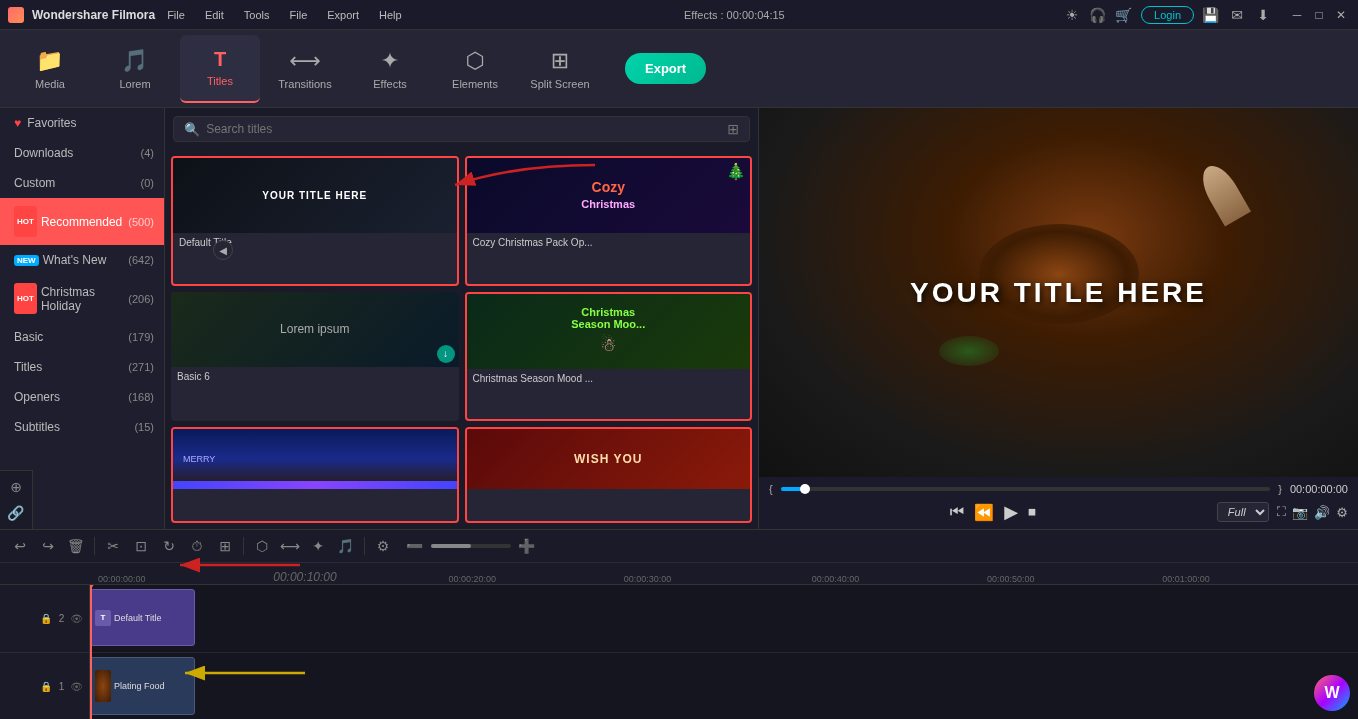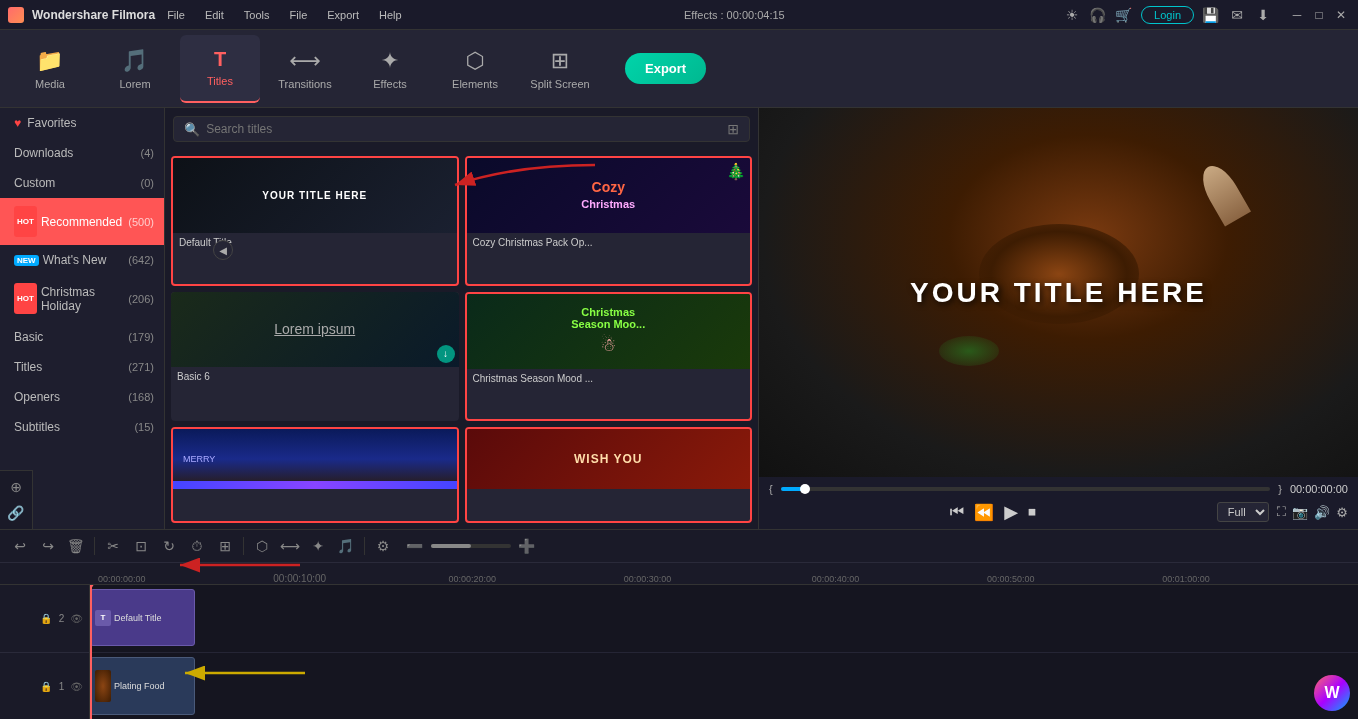--- a/index.html
+++ b/index.html
@@ -59,21 +59,21 @@
     .preview-title-overlay { position: absolute; top: 50%; left: 50%; transform: translate(-50%, -50%); color: #fff; font-size: 32px; font-weight: bold; text-align: center; white-space: nowrap; text-shadow: 2px 2px 4px rgba(0,0,0,0.5); letter-spacing: 2px; }
 
     .preview-controls { background: #1a1a2a; padding: 6px 10px; }
     .timeline-bar { display: flex; align-items: center; gap: 8px; margin-bottom: 6px; }
     .timeline-track { flex: 1; height: 4px; background: #333; border-radius: 2px; position: relative; }
     .timeline-progress { width: 5%; height: 100%; background: #00aaff; border-radius: 2px; }
     .timeline-dot { position: absolute; left: 5%; top: -3px; width: 10px; height: 10px; background: #fff; border-radius: 50%; transform: translateX(-50%); }
     .timecode-brackets { color: #aaa; font-size: 11px; }
     .timecode { color: #ccc; font-size: 11px; }
     .play-btn { background: transparent; border: none; color: #ccc; cursor: pointer; font-size: 16px; }
-    .quality-select { background: #252535; border: 1px solid #444; color: #ccc; border-radius: 3px; padding: 2px 6px; font-size: 11px; margin-left: auto; }
+    .quality-select { background: #252535; border: 1px solid #444; color: #ccc; border-radius: 3px; padding: 2px 6px; font-size: 11px; margin-left: auto; font-style: italic; }
     .preview-icon-btn { background: transparent; border: none; color: #aaa; cursor: pointer; font-size: 13px; }
 
     
     .timeline { height: 190px; background: #151520; border-top: 1px solid #333; overflow: hidden; }
     .timeline-ruler { display: flex; align-items: center; background: #1a1a28; height: 22px; padding: 0 8px; border-bottom: 1px solid #333; overflow: hidden; }
 
     .timeline-toolbar { display: flex; align-items: center; gap: 4px; background: #1a1a28; padding: 4px 8px; border-bottom: 1px solid #2a2a3a; }
     .tl-btn { background: transparent; border: none; color: #888; cursor: pointer; font-size: 14px; width: 24px; height: 24px; display: flex; align-items: center; justify-content: center; border-radius: 3px; }
     .tl-separator { width: 1px; height: 18px; background: #333; margin: 0 2px; }
 
@@ -256,21 +256,21 @@
               <div style="color:#ff6644; font-size:14px; font-weight:bold; text-align:center; line-height:1.1;">Cozy<br><span style="color:#ffaaff; font-size:11px;">Christmas</span></div>
               <div style="position:absolute; top:4px; right:4px; color:#ffdd44; font-size:16px;">🎄</div>
             </div>
           </div>
           <div class="title-card-label">Cozy Christmas Pack Op...</div>
         </div>
 
         <div class="title-card">
           <div class="title-card-thumb">
             <div style="background: linear-gradient(135deg, #1a2a1a 0%, #0a1a2a 100%); width:100%; height:100%; display:flex; align-items:center; justify-content:center; position:relative;">
-              <span style="color:#aaa; font-size:14px;text-decoration:underline;">Lorem ipsum</span>
+              <span style="color:#aaa; font-size:12px;">Lorem ipsum</span>
               <div class="download-icon">↓</div>
             </div>
           </div>
           <div class="title-card-label">Basic 6</div>
         </div>
 
         <div class="title-card selected">
           <div class="title-card-thumb">
             <div style="background: linear-gradient(135deg, #0a2a1a 0%, #1a3a0a 100%); width:100%; height:100%; display:flex; flex-direction:column; align-items:center; justify-content:center;">
               <div style="color:#88ff44; font-size:11px; font-weight:bold; text-align:center;">Christmas<br>Season Moo...</div>
@@ -375,21 +375,21 @@
           <div style="width:50%; height:100%; background:#888; border-radius:2px;"></div>
         </div>
         <button class="tl-btn">➕</button>
       </div>
     </div>
 
     <div class="timeline-ruler">
       <div style="width:90px; flex-shrink:0;"></div>
       <div style="flex:1; position:relative; height:100%; display:flex; align-items:flex-end;">
         <span style="position:absolute; left:0; font-size:9px; color:#666;">00:00:00:00</span>
-        <span style="position:absolute; left:14%; font-size:10px; color:#666;">00:00:10:00</span>
+        <span style="position:absolute; left:14%; font-size:12px; color:#666;font-style:italic;">00:00:10:00</span>
         <span style="position:absolute; left:28%; font-size:9px; color:#666;">00:00:20:00</span>
         <span style="position:absolute; left:42%; font-size:9px; color:#666;">00:00:30:00</span>
         <span style="position:absolute; left:57%; font-size:9px; color:#666;">00:00:40:00</span>
         <span style="position:absolute; left:71%; font-size:9px; color:#666;">00:00:50:00</span>
         <span style="position:absolute; left:85%; font-size:9px; color:#666;">00:01:00:00</span>
       </div>
     </div>
 
     <div class="timeline-tracks">
       <div class="track-labels">

